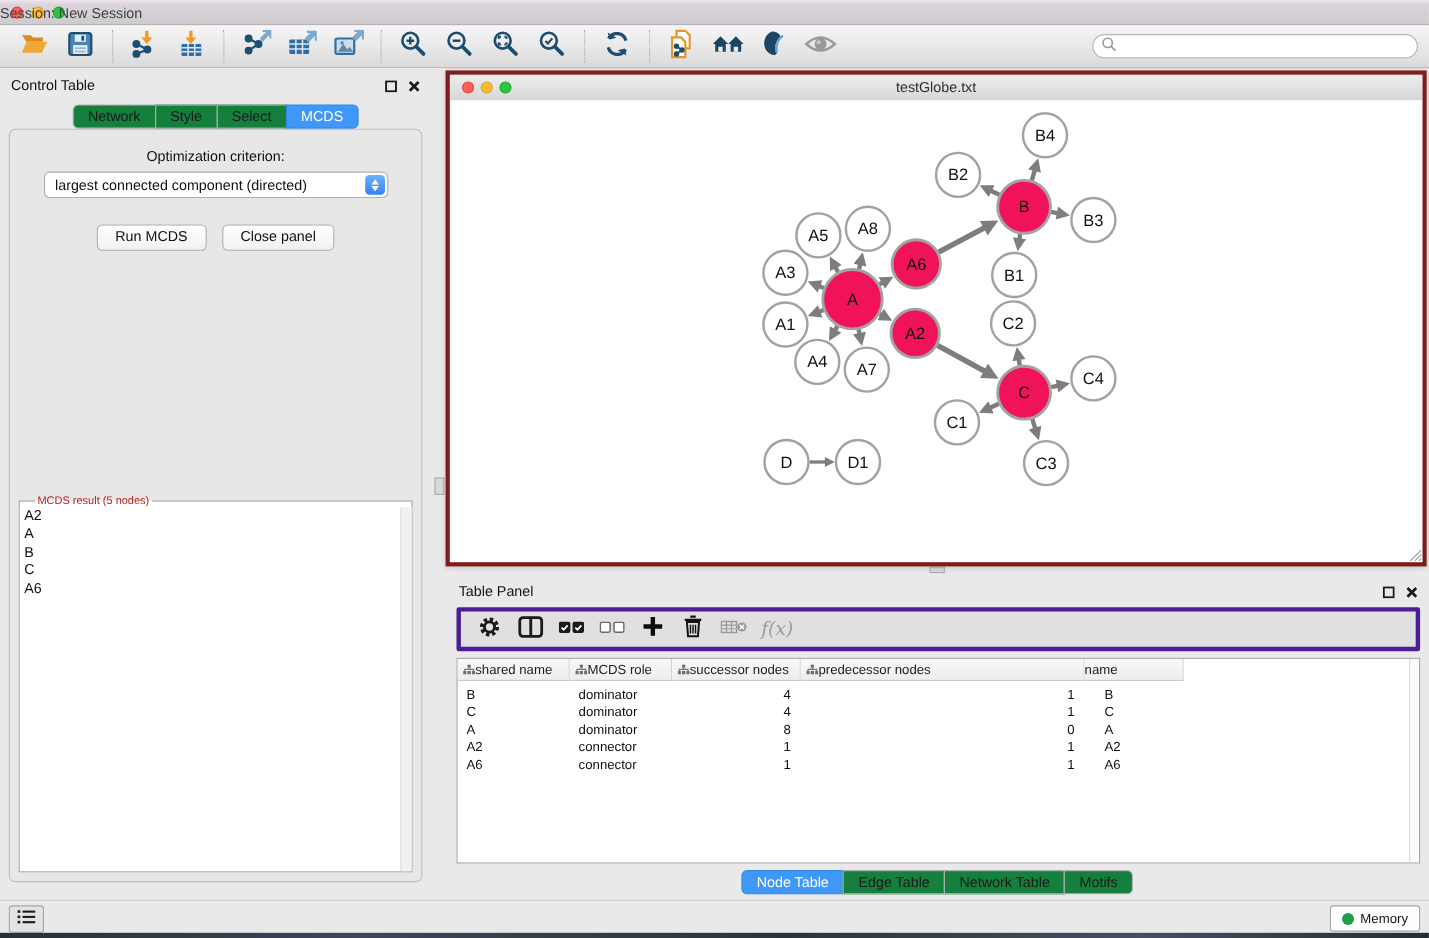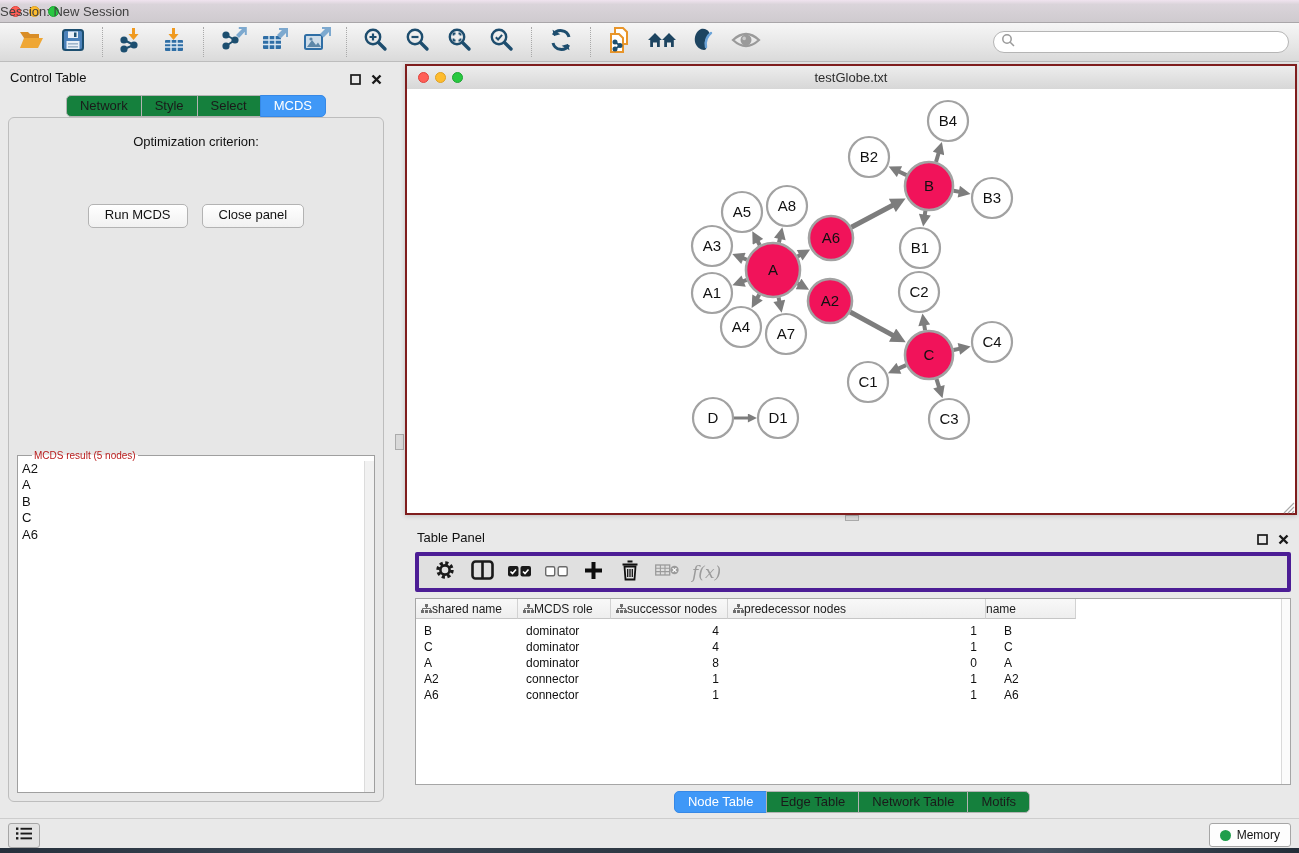--- a/index.html
+++ b/index.html
@@ -64,21 +64,21 @@
     border-left:1px solid #dcdcdc;}
   
   .vdivider{position:absolute;left:392px;top:62px;width:13px;bottom:35px;background:#e9e9e9;}
   .grabberv{position:absolute;left:3px;top:372px;width:7px;height:14px;background:#d9d9d9;
     border:1px solid #ababab;}
   .hdivider{position:absolute;left:405px;right:0;top:515px;height:7px;background:#e9e9e9;}
   .grabberh{position:absolute;left:440px;top:0px;width:14px;height:6px;background:#d9d9d9;
     border:1px solid #ababab;box-sizing:border-box;}
   
   .netwin{position:absolute;left:405px;top:64px;width:892px;height:451px;background:#fff;
-    border:2px solid #7f1d1d;box-sizing:border-box;box-shadow:0 1px 5px rgba(0,0,0,.18);}
+    border:4px solid #7f1d1d;box-sizing:border-box;box-shadow:0 1px 5px rgba(0,0,0,.18);}
   .netwin-title{height:23px;background:linear-gradient(#ededed,#d7d7d7);
     border-bottom:1px solid #b2b2b2;position:relative;}
   .netwin-title .ttext{position:absolute;left:0;right:0;top:4px;text-align:center;
     font-size:13px;color:#2e2e2e;}
   .netwin-title .lights{top:6px;left:11px;gap:6px;}
   .canvas{position:absolute;left:0;right:0;top:23px;bottom:0;background:#fff;}
   .grip{position:absolute;right:0;bottom:0;width:13px;height:13px;}
   
   .tpanel{position:absolute;left:405px;right:0;top:522px;bottom:35px;background:#e9e9e9;}
   .ttoolbar{position:absolute;left:10px;right:8px;top:30px;height:40px;background:#e0e0e0;
@@ -288,20 +288,31 @@
     </div>
   </div>
   <div class="tabsrow">
       <div class="tab">Network</div>
       <div class="tab">Style</div>
       <div class="tab">Select</div>
       <div class="tab active">MCDS</div>
     </div>
   <div class="cbox">
     <div class="optlabel">Optimization criterion:</div>
+    <div class="dropdown">
+      <div class="dval">largest connected component (directed)</div>
+      <div class="stepper">
+        <svg width="8" height="5" viewBox="0 0 8 5">
+            <path d="M4 0L7.5 5H.5z" fill="#fff"></path>
+          </svg>
+        <svg width="8" height="5" viewBox="0 0 8 5">
+            <path d="M4 5L7.5 0H.5z" fill="#fff"></path>
+          </svg>
+      </div>
+    </div>
     <div class="btnrow">
       <div class="mbtn">Run MCDS</div>
       <div class="mbtn">Close panel</div>
     </div>
     <fieldset class="resultbox">
       <legend>MCDS result (5 nodes)</legend>
       <div style="position:relative;height:100%;">
         <div class="resultlist">
             <div class="resultitem">A2</div>
             <div class="resultitem">A</div>

